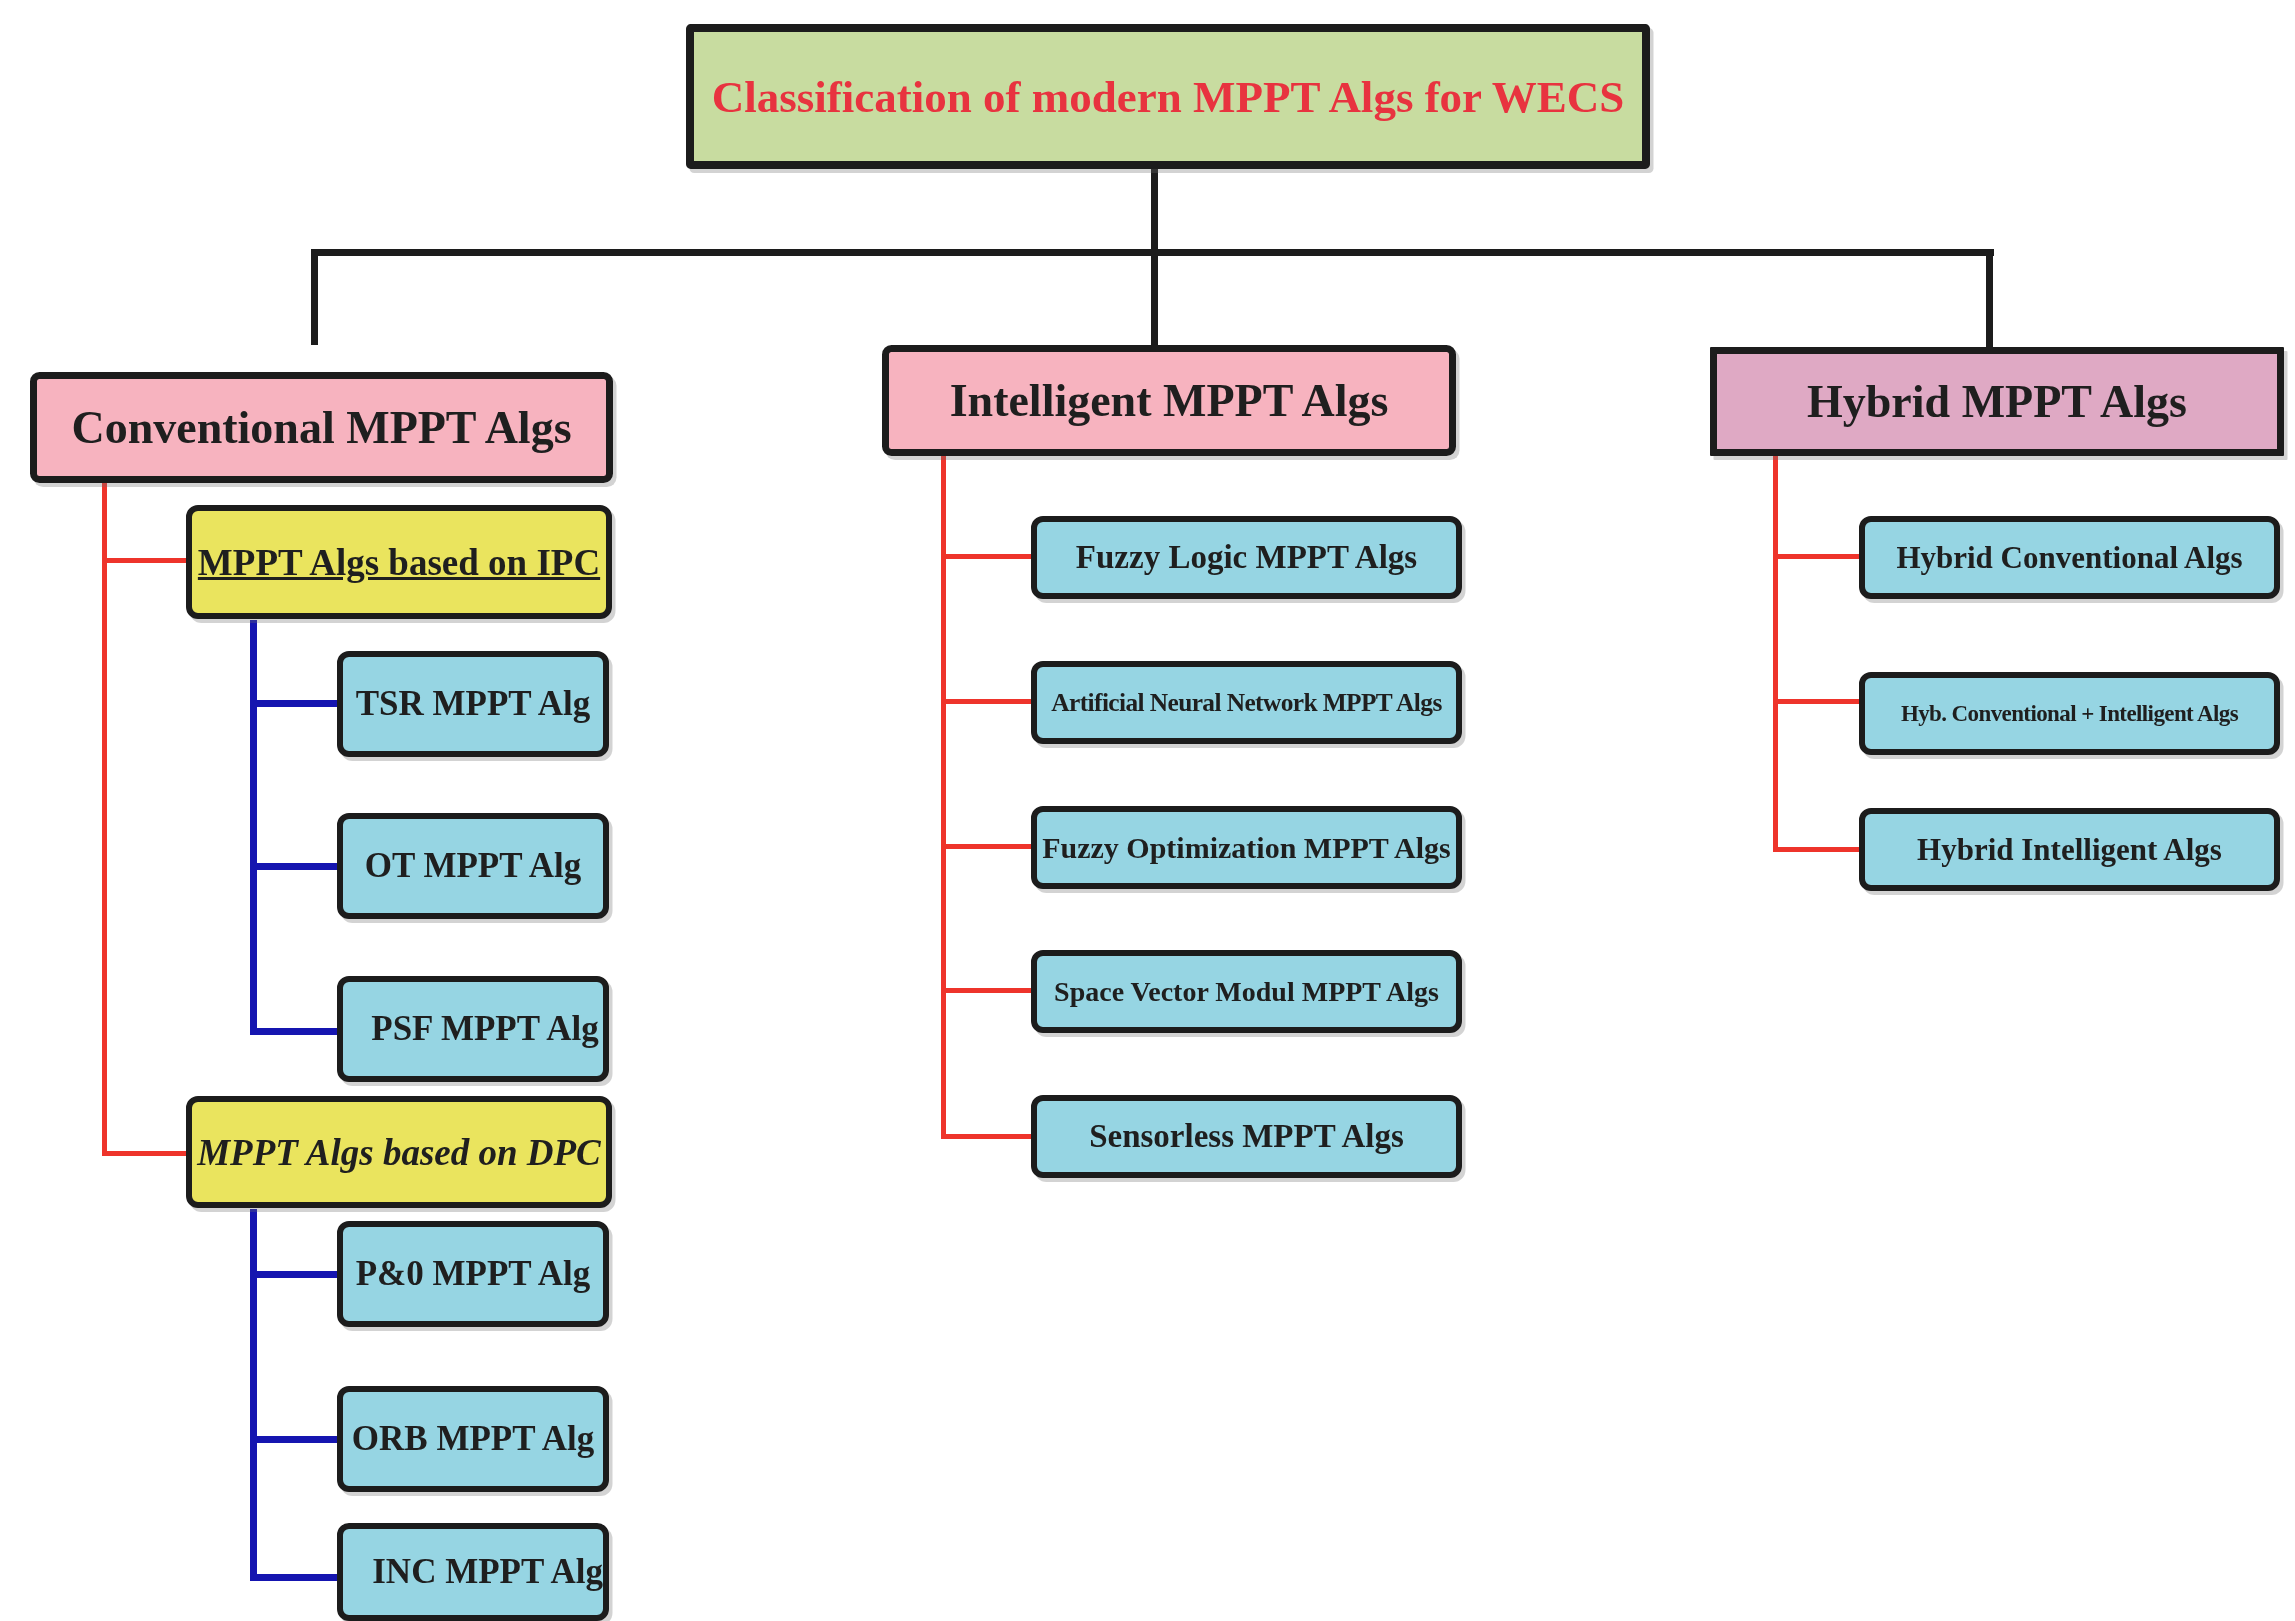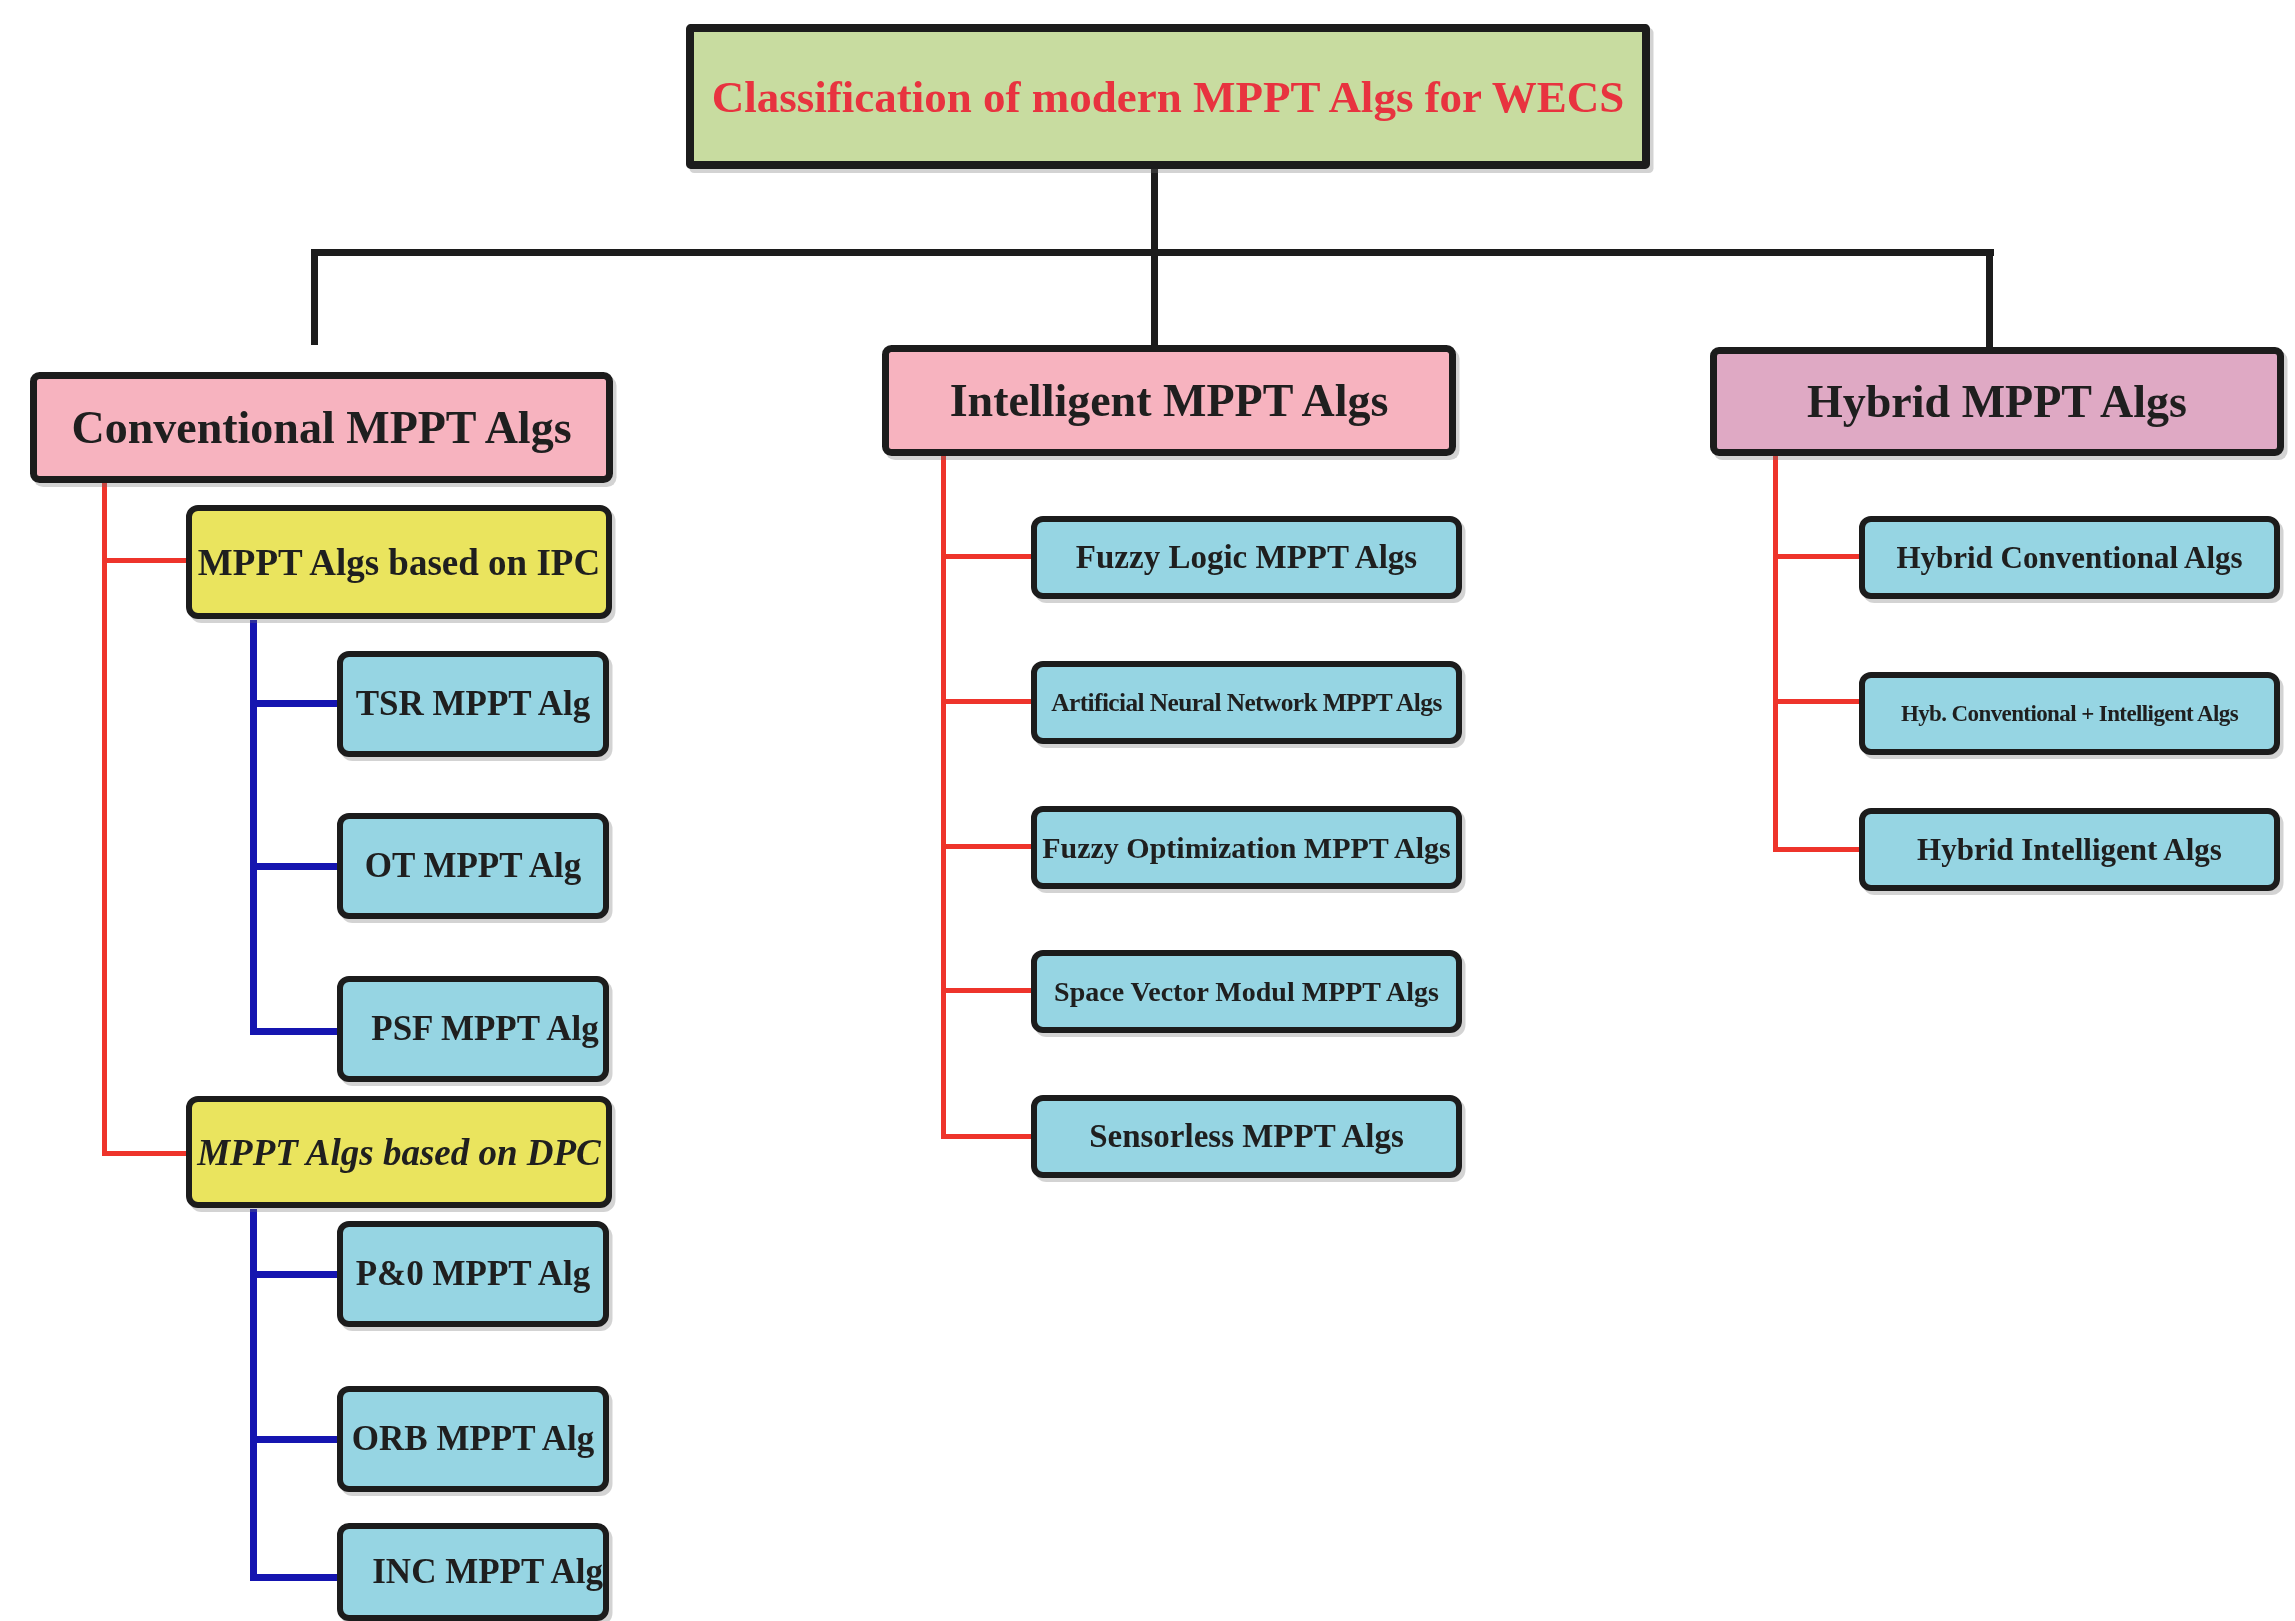--- a/index.html
+++ b/index.html
@@ -7,21 +7,21 @@
        font-family:"Liberation Serif","DejaVu Serif",serif;}
   #canvas{position:absolute;left:0;top:0;width:2295px;height:1622px;}
 
   .node{position:absolute;display:flex;align-items:center;justify-content:center;
         box-sizing:border-box;border:6.5px solid var(--line-black);
         border-radius:12px;font-weight:bold;color:#1f1f1f;white-space:nowrap;
         box-shadow:3.5px 4.1px 0 rgba(110,110,110,0.30);text-align:center;}
   .title-box{background:var(--title-bg);border-width:8.3px;border-radius:4.7px;
              color:var(--title-text);}
   .pink{background:var(--category-bg);border-width:7.7px;border-radius:9.5px;}
-  .mauve{background:var(--hybrid-bg);border-width:7.7px;border-radius:9px;justify-content:center;}
+  .mauve{background:var(--hybrid-bg);border-width:7.7px;border-radius:1px;justify-content:center;}
   .yellow{background:var(--yellow-bg);}
   .cyan{background:var(--cyan-bg);}
 
   .conn{position:absolute;}
   .black{background:var(--line-black);}
   .red{background:var(--line-red);}
   .blue{background:var(--line-blue);}
 </style>
 </head>
 <body>
@@ -69,21 +69,21 @@
   </div>
 
   <div class="node pink" style="left:882px;top:345px;width:574px;height:111px;font-size:46px;">
     <span>Intelligent MPPT Algs</span>
   </div>
 
   <div class="node mauve" style="left:1710px;top:347px;width:574px;height:109px;font-size:46px;">
     <span>Hybrid MPPT Algs</span>
   </div>
 
-  <div class="node yellow" style="left:186px;top:505px;width:426px;height:114px;font-size:37px;">
+  <div class="node yellow" style="left:186px;top:505px;width:426px;height:114px;font-size:37px;text-decoration:underline;">
     <span>MPPT Algs based on IPC</span>
   </div>
 
   <div class="node yellow" style="left:186px;top:1096px;width:426px;height:112px;font-size:37px;font-style:italic;">
     <span>MPPT Algs based on DPC</span>
   </div>
 
   <div class="node cyan" style="left:337px;top:651px;width:272px;height:106px;font-size:35px;">
     <span>TSR MPPT Alg</span>
   </div>

